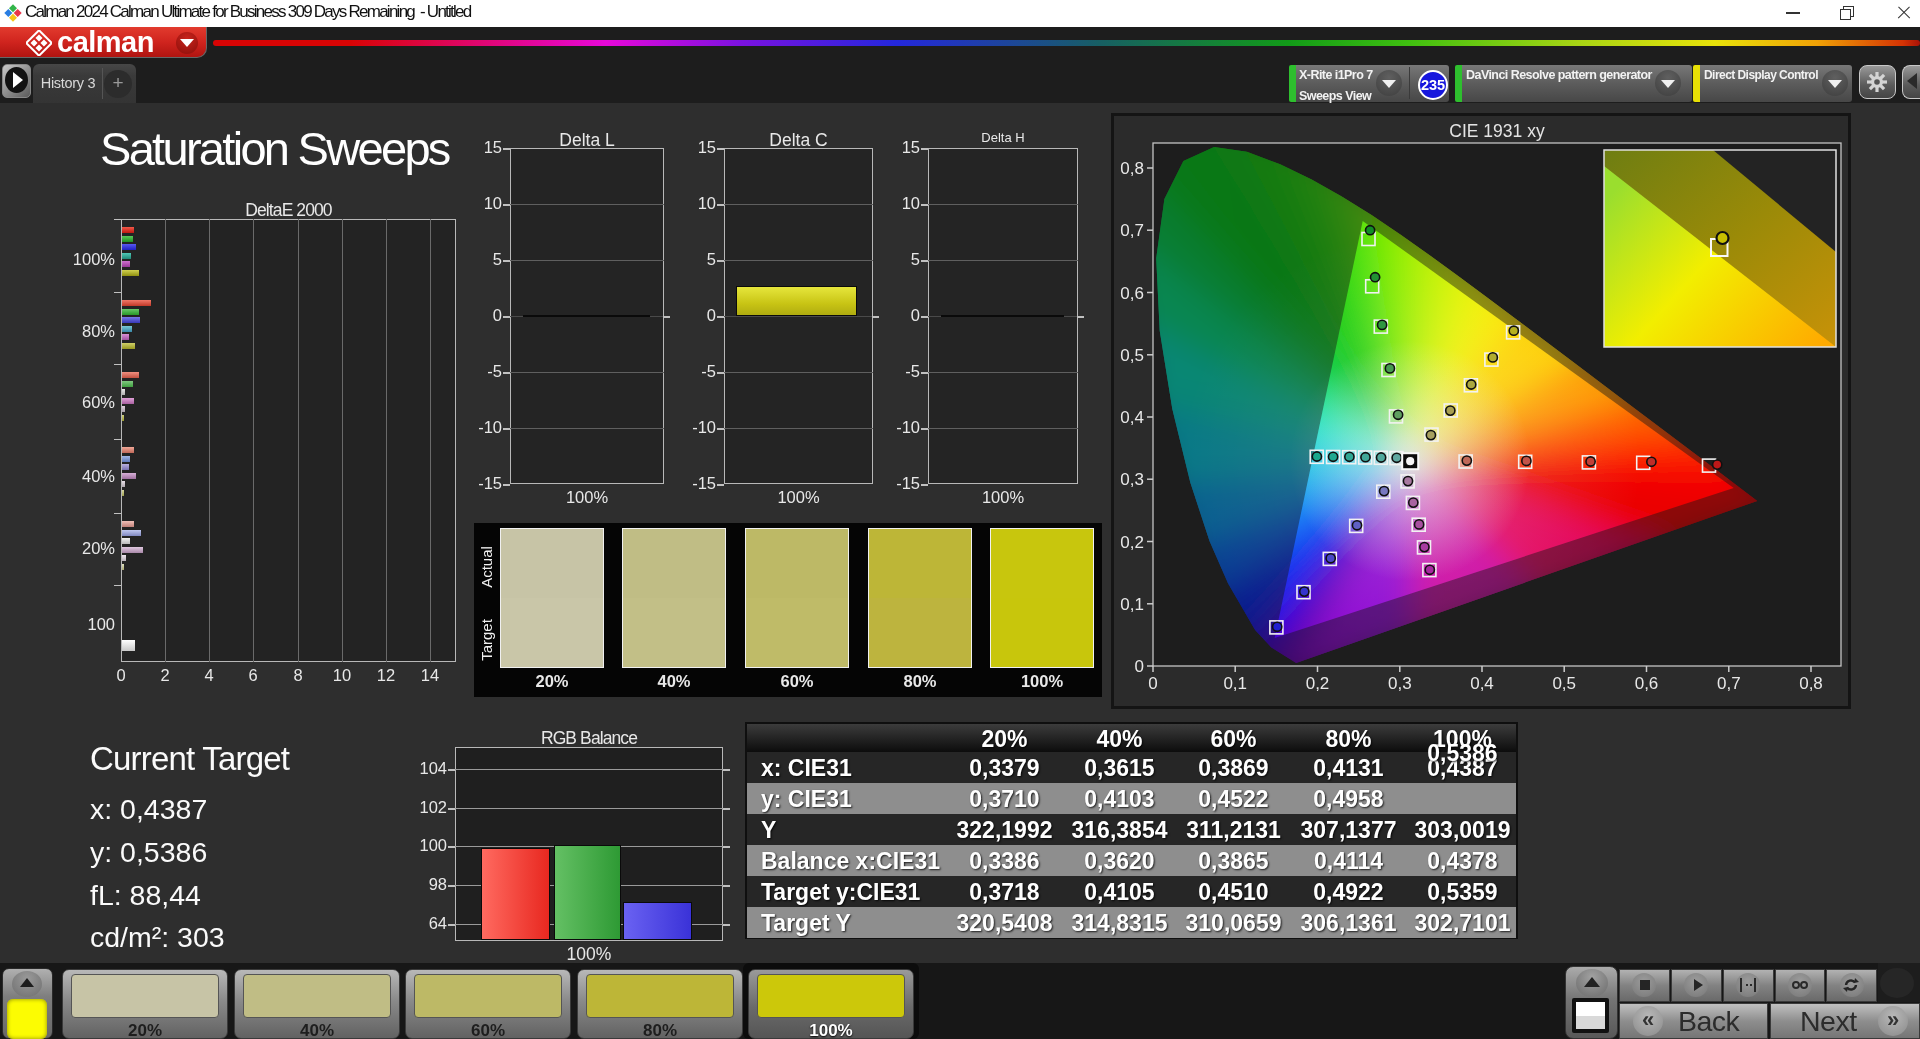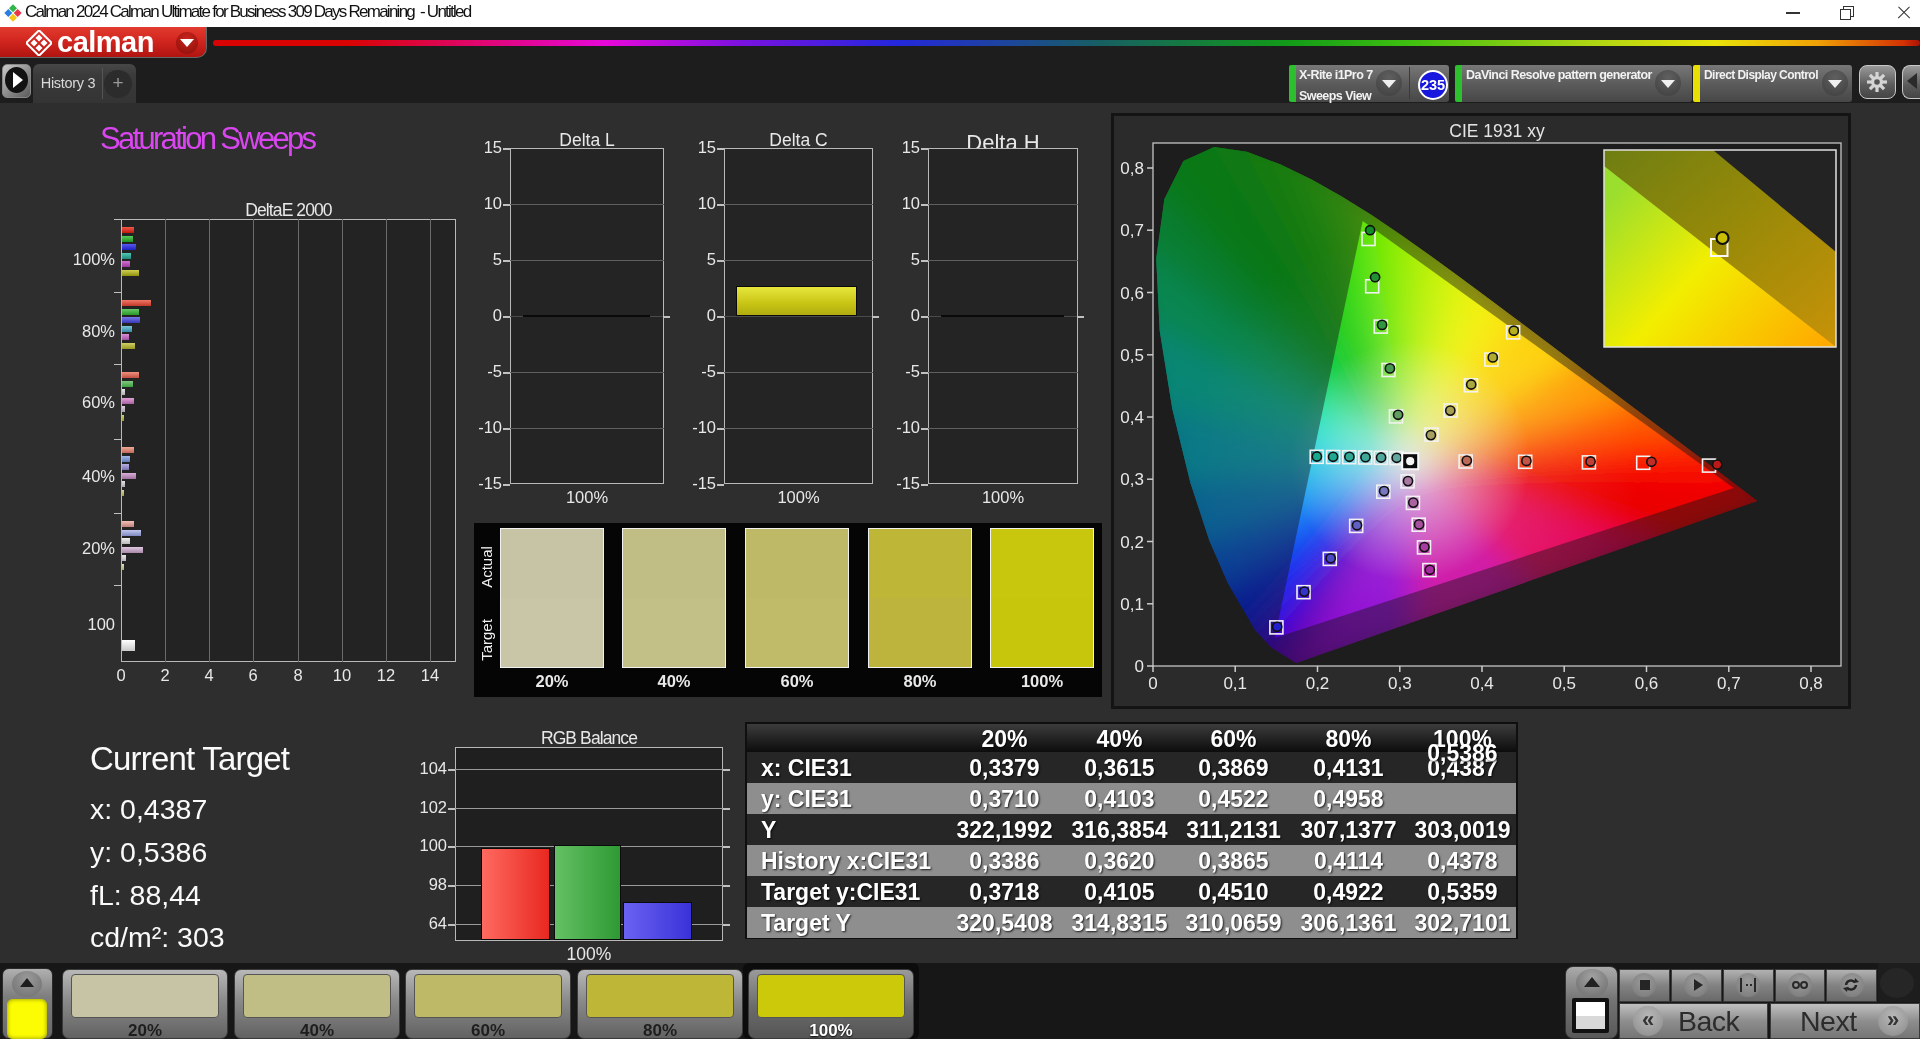--- a/index.html
+++ b/index.html
@@ -80,21 +80,21 @@
 <line x1="4.9" y1="4.9" x2="9" y2="9"></line>
       <line x1="15" y1="15" x2="19.1" y2="19.1"></line>
 <line x1="4.9" y1="19.1" x2="9" y2="15"></line>
       <line x1="15" y1="9" x2="19.1" y2="4.9"></line>
 </g>
     <circle cx="12" cy="12" r="6" fill="#d4d4d4"></circle>
     <circle cx="12" cy="12" r="2.8" fill="#555"></circle>
   </svg>
 <div style="position:absolute;left:1902px;top:64.5px;width:18px;height:34px;border-radius:8px 0 0 8px;background:linear-gradient(#999,#5a5a5a 60%,#454545);border:1.5px solid #c8c8c8;border-right:none;box-sizing:border-box"></div>
 <div style="position:absolute;left:1907px;top:73px;width:0;height:0;border-top:8px solid transparent;border-bottom:8px solid transparent;border-right:10px solid #2a2a2a"></div>
-<div style="position:absolute;left:100px;top:121px;font-size:31px;letter-spacing:-2.7px;color:#d946ef">Saturation Sweeps</div>
+<div style="position:absolute;left:100px;top:121px;font-size:47px;letter-spacing:-2.7px;color:#ffffff">Saturation Sweeps</div>
 
 <div class="axlbl" style="left:121px;top:200px;width:335px;text-align:center;font-size:17.5px;letter-spacing:-0.9px">DeltaE 2000</div>
 <div style="position:absolute;left:121px;top:219px;width:335px;height:443px;background:#232323;border:1px solid #b8b8b8;box-sizing:border-box"></div>
 <div class="axlbl" style="left:101px;top:666px;width:40px;text-align:center">0</div>
 <div class="vgl" style="left:165px;top:219px;height:443px"></div>
 <div class="axlbl" style="left:145px;top:666px;width:40px;text-align:center">2</div>
 <div class="vgl" style="left:209px;top:219px;height:443px"></div>
 <div class="axlbl" style="left:189px;top:666px;width:40px;text-align:center">4</div>
 <div class="vgl" style="left:253px;top:219px;height:443px"></div>
 <div class="axlbl" style="left:233px;top:666px;width:40px;text-align:center">6</div>
@@ -191,21 +191,21 @@
 <div style="position:absolute;left:724px;top:372px;width:149px;height:1px;background:#5f5f5f"></div>
 <div class="axlbl" style="left:666px;top:362px;width:50px;text-align:right">-5</div>
 <div style="position:absolute;left:717px;top:372px;width:7px;height:1.5px;background:#c0c0c0"></div>
 <div style="position:absolute;left:724px;top:428px;width:149px;height:1px;background:#5f5f5f"></div>
 <div class="axlbl" style="left:666px;top:418px;width:50px;text-align:right">-10</div>
 <div style="position:absolute;left:717px;top:428px;width:7px;height:1.5px;background:#c0c0c0"></div>
 <div class="axlbl" style="left:666px;top:474px;width:50px;text-align:right">-15</div>
 <div style="position:absolute;left:717px;top:484px;width:7px;height:1.5px;background:#c0c0c0"></div>
 <div class="axlbl" style="left:724px;top:488px;width:149px;text-align:center">100%</div>
 <div style="position:absolute;left:736px;top:286px;width:121px;height:30px;background:linear-gradient(#e6e63c,#c8c414 60%,#b0ac10);border:1.5px solid #0a0a0a;box-sizing:border-box"></div>
-<div class="axlbl" style="left:928px;top:130px;width:150px;text-align:center;font-size:22px">Delta H</div>
+<div class="axlbl" style="left:928px;top:130px;width:150px;text-align:center;font-size:13px">Delta H</div>
 <div style="position:absolute;left:928px;top:148px;width:150px;height:336px;background:#242424;border:1px solid #b8b8b8;box-sizing:border-box"></div>
 <div class="axlbl" style="left:870px;top:138px;width:50px;text-align:right">15</div>
 <div style="position:absolute;left:921px;top:148px;width:7px;height:1.5px;background:#c0c0c0"></div>
 <div style="position:absolute;left:928px;top:204px;width:150px;height:1px;background:#5f5f5f"></div>
 <div class="axlbl" style="left:870px;top:194px;width:50px;text-align:right">10</div>
 <div style="position:absolute;left:921px;top:204px;width:7px;height:1.5px;background:#c0c0c0"></div>
 <div style="position:absolute;left:928px;top:260px;width:150px;height:1px;background:#5f5f5f"></div>
 <div class="axlbl" style="left:870px;top:250px;width:50px;text-align:right">5</div>
 <div style="position:absolute;left:921px;top:260px;width:7px;height:1.5px;background:#c0c0c0"></div>
 <div style="position:absolute;left:928px;top:316px;width:150px;height:1px;background:#4a4a4a"></div>
@@ -503,21 +503,21 @@
 <div class="tcell" style="left:1291px;top:786px;width:115px">0,4958</div>
 <div class="tcell" style="left:1405px;top:740px;width:115px">0,5386</div>
 <div style="position:absolute;left:747px;top:814px;width:769px;height:31px;background:#262626"></div>
 <div class="tcell" style="left:761px;top:817px;width:200px;text-align:left">Y</div>
 <div class="tcell" style="left:947px;top:817px;width:115px">322,1992</div>
 <div class="tcell" style="left:1062px;top:817px;width:115px">316,3854</div>
 <div class="tcell" style="left:1176px;top:817px;width:115px">311,2131</div>
 <div class="tcell" style="left:1291px;top:817px;width:115px">307,1377</div>
 <div class="tcell" style="left:1405px;top:817px;width:115px">303,0019</div>
 <div style="position:absolute;left:747px;top:845px;width:769px;height:31px;background:#8e8e8e"></div>
-<div class="tcell" style="left:761px;top:848px;width:200px;text-align:left">History x:CIE31</div>
+<div class="tcell" style="left:761px;top:848px;width:200px;text-align:left">Balance x:CIE31</div>
 <div class="tcell" style="left:947px;top:848px;width:115px">0,3386</div>
 <div class="tcell" style="left:1062px;top:848px;width:115px">0,3620</div>
 <div class="tcell" style="left:1176px;top:848px;width:115px">0,3865</div>
 <div class="tcell" style="left:1291px;top:848px;width:115px">0,4114</div>
 <div class="tcell" style="left:1405px;top:848px;width:115px">0,4378</div>
 <div style="position:absolute;left:747px;top:876px;width:769px;height:31px;background:#262626"></div>
 <div class="tcell" style="left:761px;top:879px;width:200px;text-align:left">Target y:CIE31</div>
 <div class="tcell" style="left:947px;top:879px;width:115px">0,3718</div>
 <div class="tcell" style="left:1062px;top:879px;width:115px">0,4105</div>
 <div class="tcell" style="left:1176px;top:879px;width:115px">0,4510</div>

